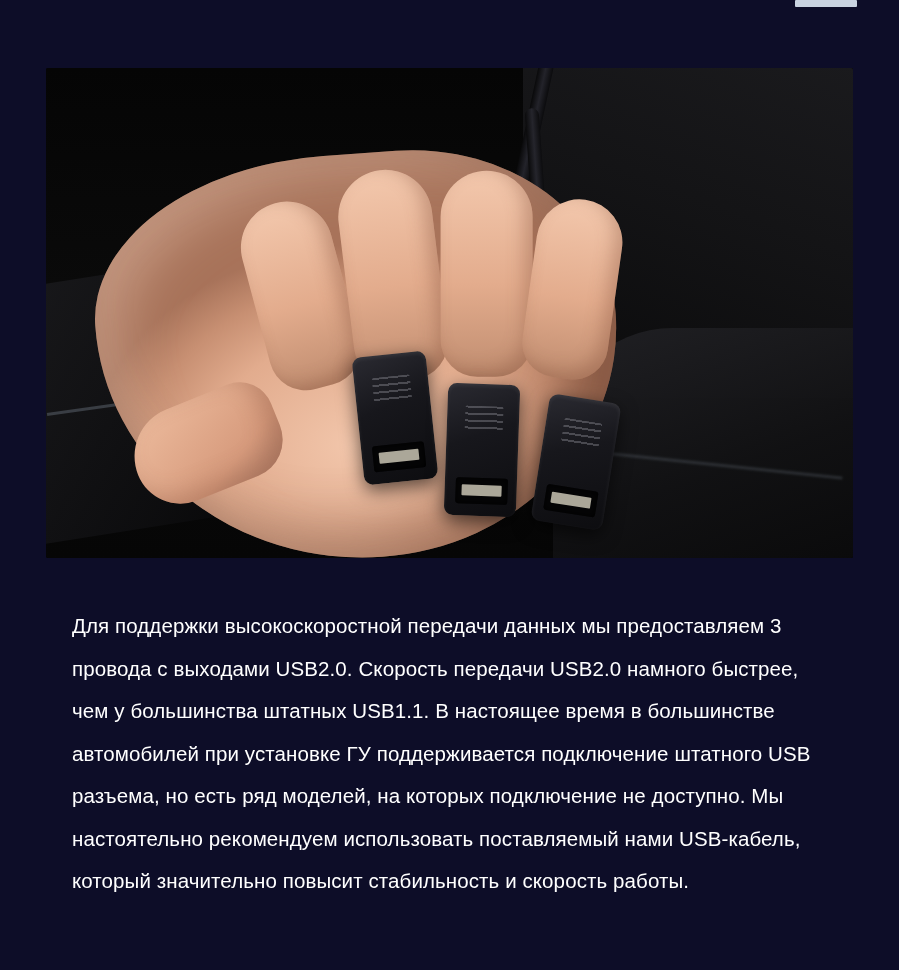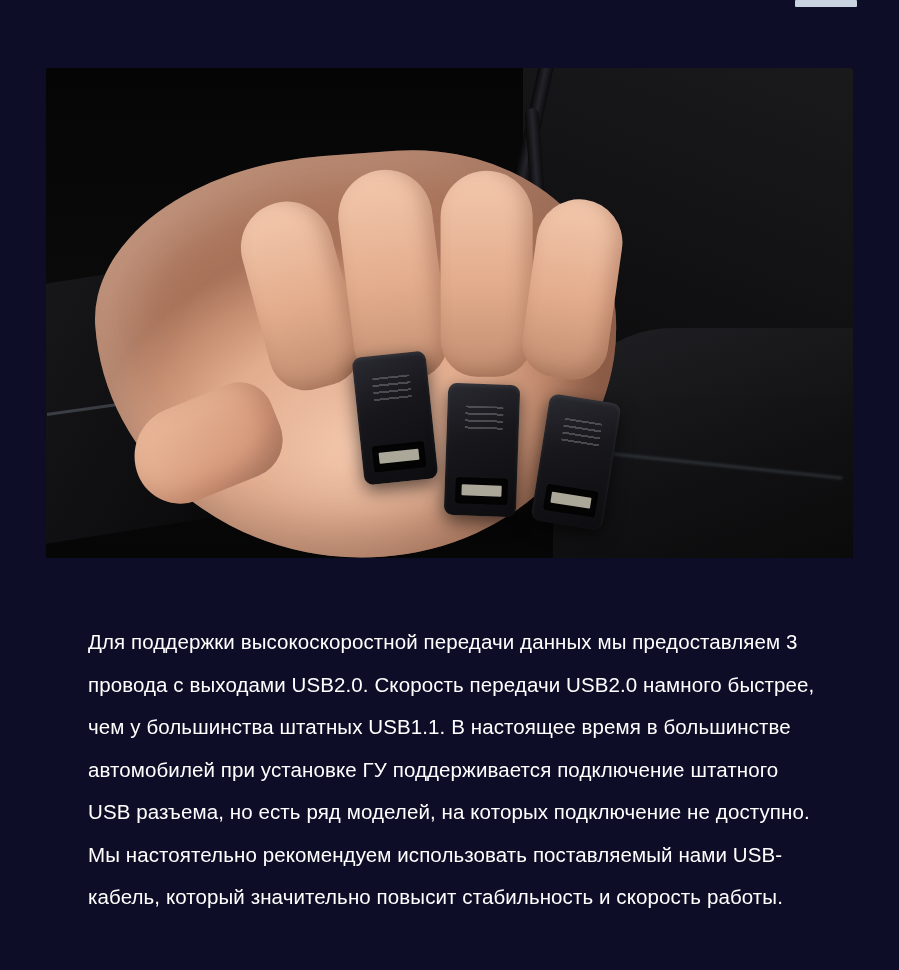--- a/index.html
+++ b/index.html
@@ -201,21 +201,21 @@
   .usb-3 { left: 494px; top: 330px; transform: rotate(9deg); width: 72px; height: 128px;}
 
   
   .text-block {
     position: absolute;
     left: 72px;
     top: 605px;
     width: 760px;
   }
   .text-block p {
-    margin: 16px;
+    margin: 0;
     font-size: 20.5px;
     line-height: 42.5px;
     color: #ffffff;
     letter-spacing: 0.1px;
     text-align: left;
     font-family: "Liberation Sans", sans-serif;
   }
 </style>
 </head>
 <body>

